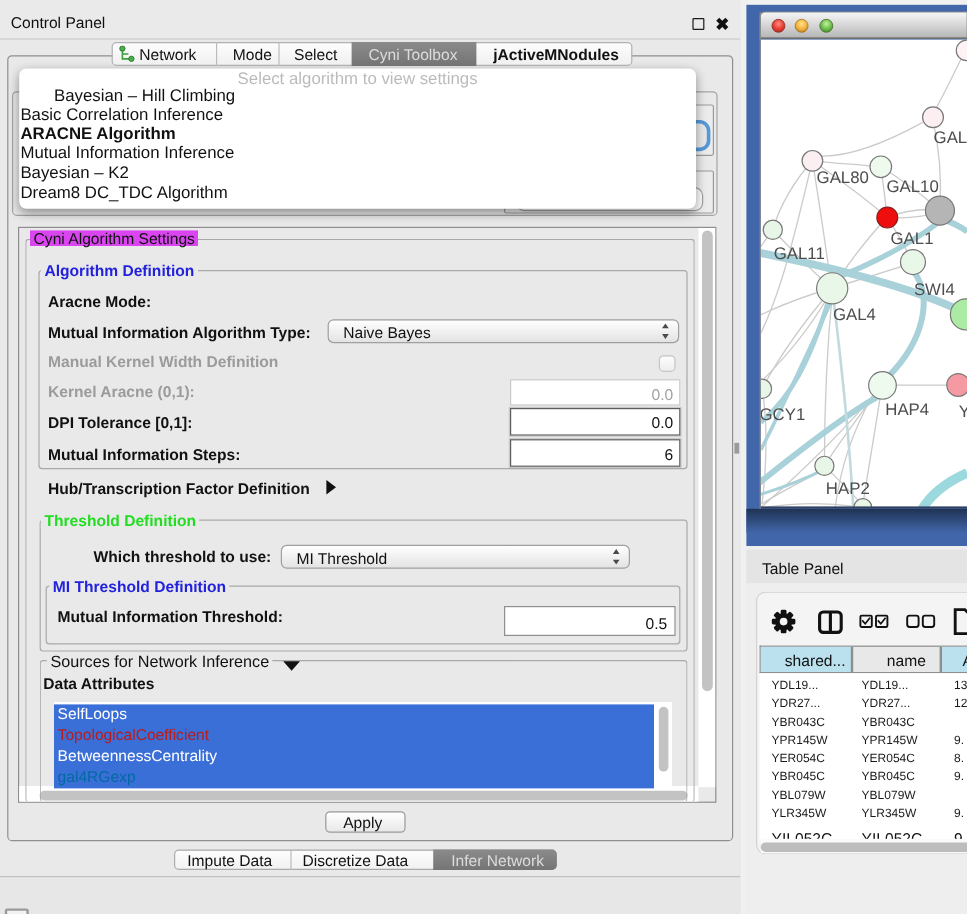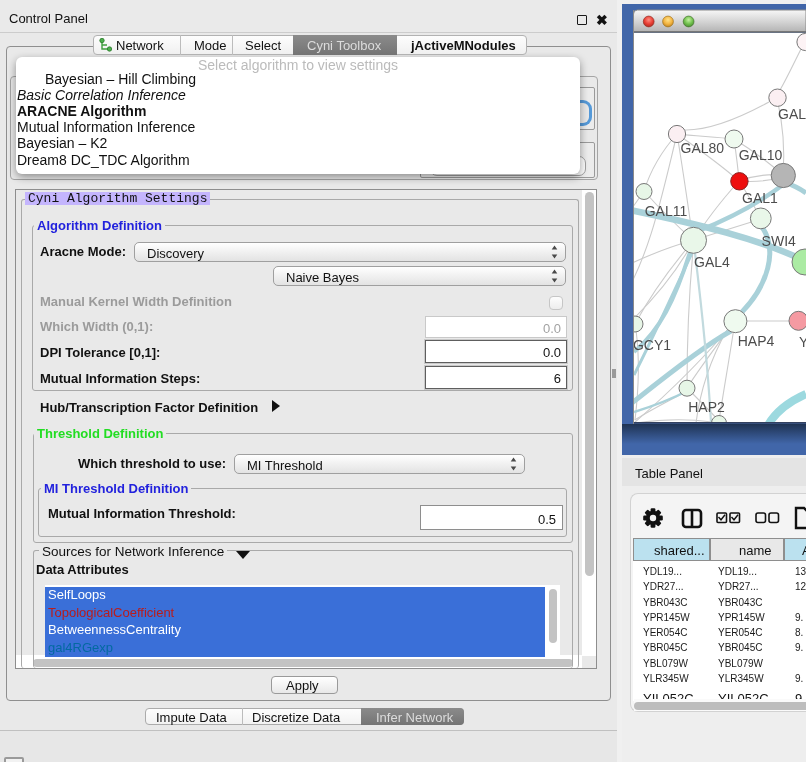--- a/index.html
+++ b/index.html
@@ -51,43 +51,38 @@
 
   <div class="abs" style="left:15px;top:189px;width:582px;height:480px;border:1px solid #8e8e8e;background:#e9e9e9;"></div>
 
   <div class="abs" style="left:582px;top:190px;width:14px;height:466px;background:#ffffff;"></div>
   <div class="abs" style="left:585px;top:192px;width:9px;height:384px;background:#c3c3c3;border-radius:4.5px;"></div>
 
   <div class="abs" style="left:16px;top:655px;width:566px;height:13px;background:#ffffff;"></div>
   <div class="abs" style="left:33px;top:659px;width:540px;height:8px;background:#c3c3c3;border-radius:4px;"></div>
 
   <div class="abs" style="left:21px;top:199px;width:558px;height:469px;border:1px solid #a9a9a9;border-radius:3px;border-bottom:none;"></div>
-  <div class="lbl" style="left:25px;top:192px;background:#c4b5fd;padding:0 3px;font-family:Liberation Mono, monospace;">Cyni Algorithm Settings</div>
+  <div class="lbl" style="left:25px;top:192px;background:#d946ef;padding:0 3px;">Cyni Algorithm Settings</div>
 
   <div class="abs" style="left:32px;top:225px;width:541px;height:166px;border:1px solid #a9a9a9;border-radius:3px;"></div>
   <div class="lbl b" style="left:34px;top:219px;background:#e9e9e9;padding:0 3px;color:#2222dd;">Algorithm Definition</div>
 
   <div class="lbl b" style="left:40px;top:245px;">Aracne Mode:</div>
-  <div class="combo" style="left:134px;top:242px;width:432px;height:20px;">
-    <span class="ct">Discovery</span>
-    <svg class="carr" viewBox="0 0 7 14">
-        <path d="M3.5 0.5 L6.3 4.6 L0.7 4.6 Z M3.5 13.5 L6.3 9.4 L0.7 9.4 Z" fill="#4a4a4a"></path>
-      </svg>
-  </div>
+  <div class="lbl b" style="left:40px;top:271px;">Mutual Information Algorithm Type:</div>
   <div class="combo" style="left:273px;top:266px;width:293px;height:20px;">
     <span class="ct">Naive Bayes</span>
     <svg class="carr" viewBox="0 0 7 14">
         <path d="M3.5 0.5 L6.3 4.6 L0.7 4.6 Z M3.5 13.5 L6.3 9.4 L0.7 9.4 Z" fill="#4a4a4a"></path>
       </svg>
   </div>
 
   <div class="lbl b dis" style="left:40px;top:295px;">Manual Kernel Width Definition</div>
   <div class="abs" style="left:549px;top:296px;width:14px;height:14px;border:1px solid #c6c6c6;border-radius:4px;background:linear-gradient(#fdfdfd,#ededed);"></div>
 
-  <div class="lbl b dis" style="left:40px;top:320px;">Which Width (0,1):</div>
+  <div class="lbl b dis" style="left:40px;top:320px;">Kernel Aracne (0,1):</div>
   <div class="field" style="left:425px;top:316px;width:142px;height:22px;border:1px solid #c9c9c9;color:#a2a2a2;padding:4px 5px 0 0;">0.0</div>
 
   <div class="lbl b" style="left:40px;top:346px;">DPI Tolerance [0,1]:</div>
   <div class="field" style="left:425px;top:340px;width:142px;height:23px;border:1px solid #5e5e5e;box-shadow:0 0 0 1px #c9c9c9;padding:4px 5px 0 0;">0.0</div>
 
   <div class="lbl b" style="left:40px;top:372px;">Mutual Information Steps:</div>
   <div class="field" style="left:425px;top:366px;width:142px;height:23px;border:1px solid #5e5e5e;box-shadow:0 0 0 1px #c9c9c9;padding:4px 5px 0 0;">6</div>
 
   <div class="lbl b" style="left:40px;top:401px;">Hub/Transcription Factor Definition</div>
   <div class="abs" style="left:272px;top:400px;width:0;height:0;border-left:8px solid #111;border-top:6px solid transparent;border-bottom:6px solid transparent;"></div>
@@ -132,21 +127,21 @@
   <div class="lbl" style="left:376px;top:711px;color:#dcdcdc;">Infer Network</div>
 </div>
 
 <div class="abs" style="left:612px;top:369px;width:4px;height:9px;background:#9a9a9a;"></div>
 
 <div class="abs" style="left:4px;top:757px;width:20px;height:10px;border:2px solid #9a9a9a;border-radius:2px;background:#f2f2f2;"></div>
 
 <div class="abs" style="left:16px;top:57px;width:564px;height:117px;background:#ffffff;border-radius:6px;box-shadow:0 3px 9px rgba(0,0,0,0.4);"></div>
 <div class="lbl" style="left:198px;top:59px;font-size:14px;color:#bbbbbb;">Select algorithm to view settings</div>
 <div class="lbl" style="left:17px;top:73px;font-size:14px;margin-left:28px;">Bayesian – Hill Climbing</div>
-<div class="lbl" style="left:17px;top:89px;font-size:14px;font-style:italic;">Basic Correlation Inference</div>
+<div class="lbl" style="left:17px;top:89px;font-size:14px;">Basic Correlation Inference</div>
 <div class="lbl b" style="left:17px;top:105px;font-size:14px;">ARACNE Algorithm</div>
 <div class="lbl" style="left:17px;top:121px;font-size:14px;">Mutual Information Inference</div>
 <div class="lbl" style="left:17px;top:137px;font-size:14px;">Bayesian – K2</div>
 <div class="lbl" style="left:17px;top:154px;font-size:14px;">Dream8 DC_TDC Algorithm</div>
 
 <svg class="abs" style="left:617px;top:0;" width="189" height="762" viewBox="617 0 189 762">
   <rect x="617" y="0" width="189" height="762" fill="#f0f0f0"></rect>
 
   <rect x="622" y="4" width="184" height="451" fill="#4166a9"></rect>
 

